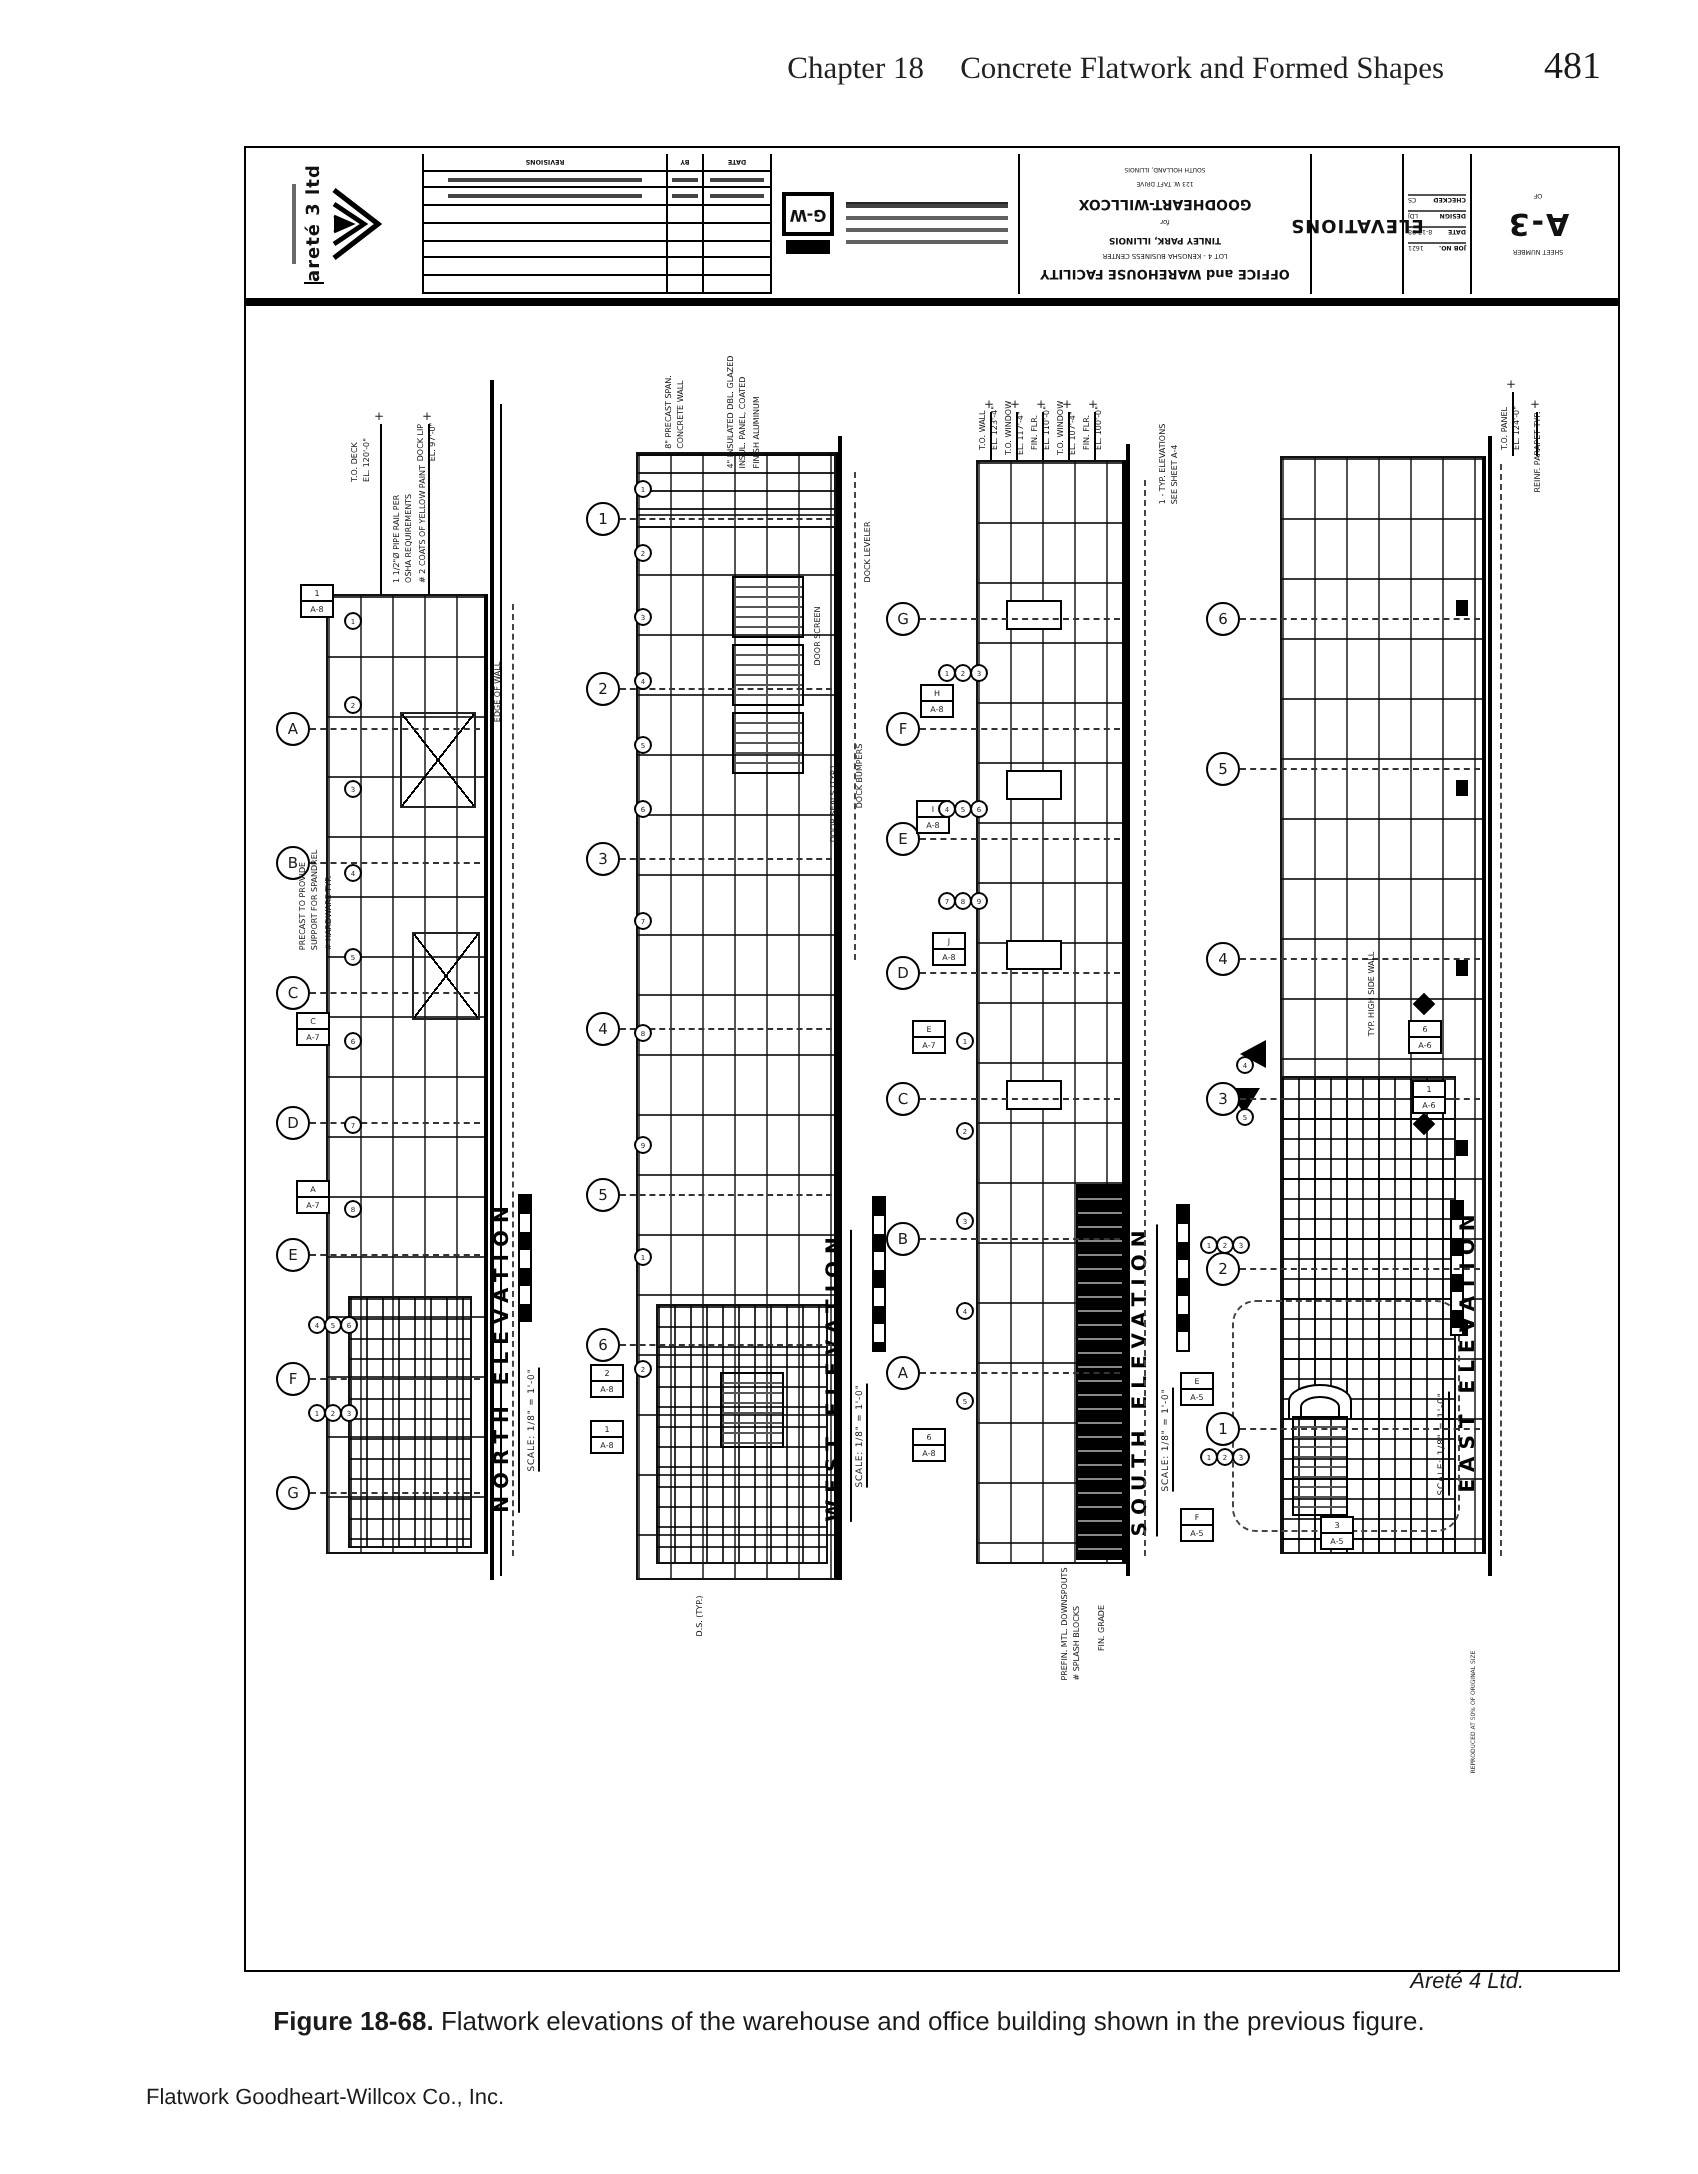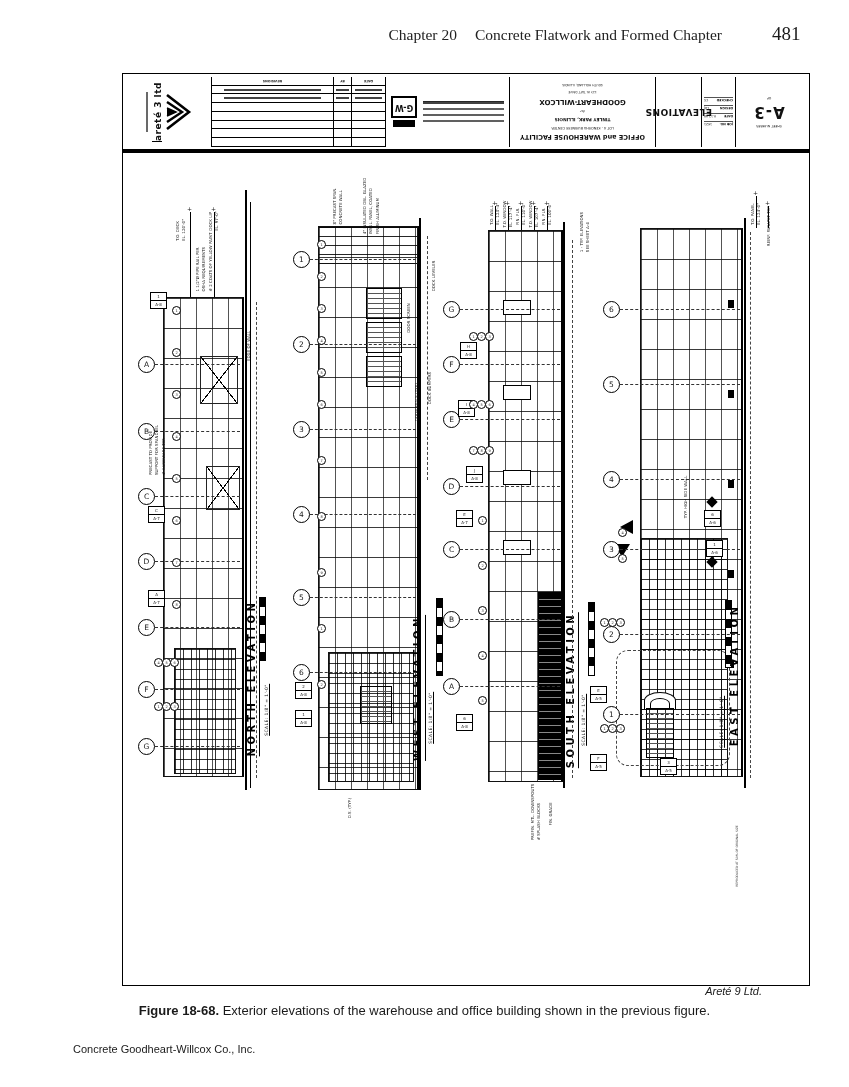--- a/index.html
+++ b/index.html
@@ -100,21 +100,21 @@
   .bsq{position:absolute;width:6px;height:8px;background:#000;}
   .arch{position:absolute;border:1.5px solid #000;border-bottom:none;background:#fff;}
   .canopy{position:absolute;border:1px dashed #444;border-radius:12px;}
 </style>
 </head>
 <body>
 
 <div class="page">
 
   <div class="hdr">
-    <span>Chapter 20</span><span class="sp"></span><span>Concrete Flatwork and Formed Chapter</span>
+    <span>Chapter 18</span><span class="sp"></span><span>Concrete Flatwork and Formed Shapes</span>
   </div>
   <div class="pgnum">481</div>
 
   <div class="sheet">
     <div class="tbrule"></div>
 
     <div class="tblock">
       <div class="tcell c-shnum">
         <div class="lab">SHEET NUMBER</div>
         <div class="big">A-3</div>
@@ -557,19 +557,19 @@
       <div class="vline p" style="left: 534px; top: 206px; height: 24px;"></div>
       <div class="vline p" style="left: 547px; top: 206px; height: 24px;"></div>
       <div class="vline p" style="left: 756px; top: 196px; height: 32px;"></div>
       <div class="vline p" style="left: 768px; top: 206px; height: 22px;"></div>
       <div class="vline d" style="left: 427px; top: 236px; height: 244px;"></div>
       <div class="vline d" style="left: 572px; top: 240px; height: 538px;"></div>
       <div class="vline d" style="left: 750px; top: 232px; height: 546px;"></div>
       <div class="vline d" style="left: 256px; top: 302px; height: 476px;"></div>
     </div>
 
-  <div class="credit">Areté 9 Ltd.</div>
+  <div class="credit">Areté 4 Ltd.</div>
   <div class="caption">
-    <b>Figure 18-68.</b><span> Exterior elevations of the warehouse and office building shown in the previous figure.</span>
+    <b>Figure 18-68.</b><span> Flatwork elevations of the warehouse and office building shown in the previous figure.</span>
   </div>
-  <div class="copyright">Concrete Goodheart-Willcox Co., Inc.</div>
+  <div class="copyright">Flatwork Goodheart-Willcox Co., Inc.</div>
 
 </div>
 
 </body></html>

